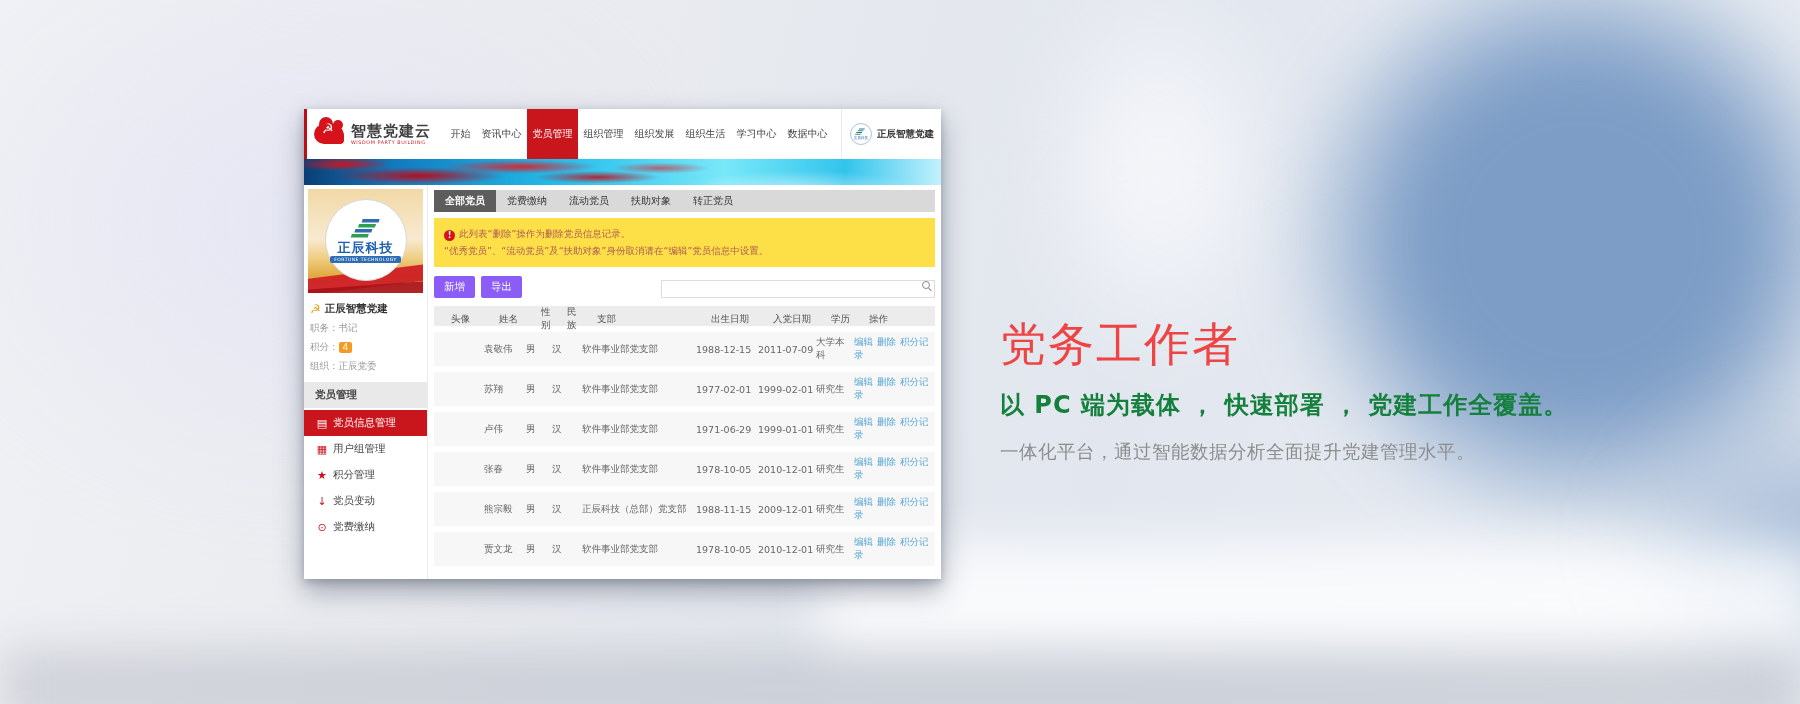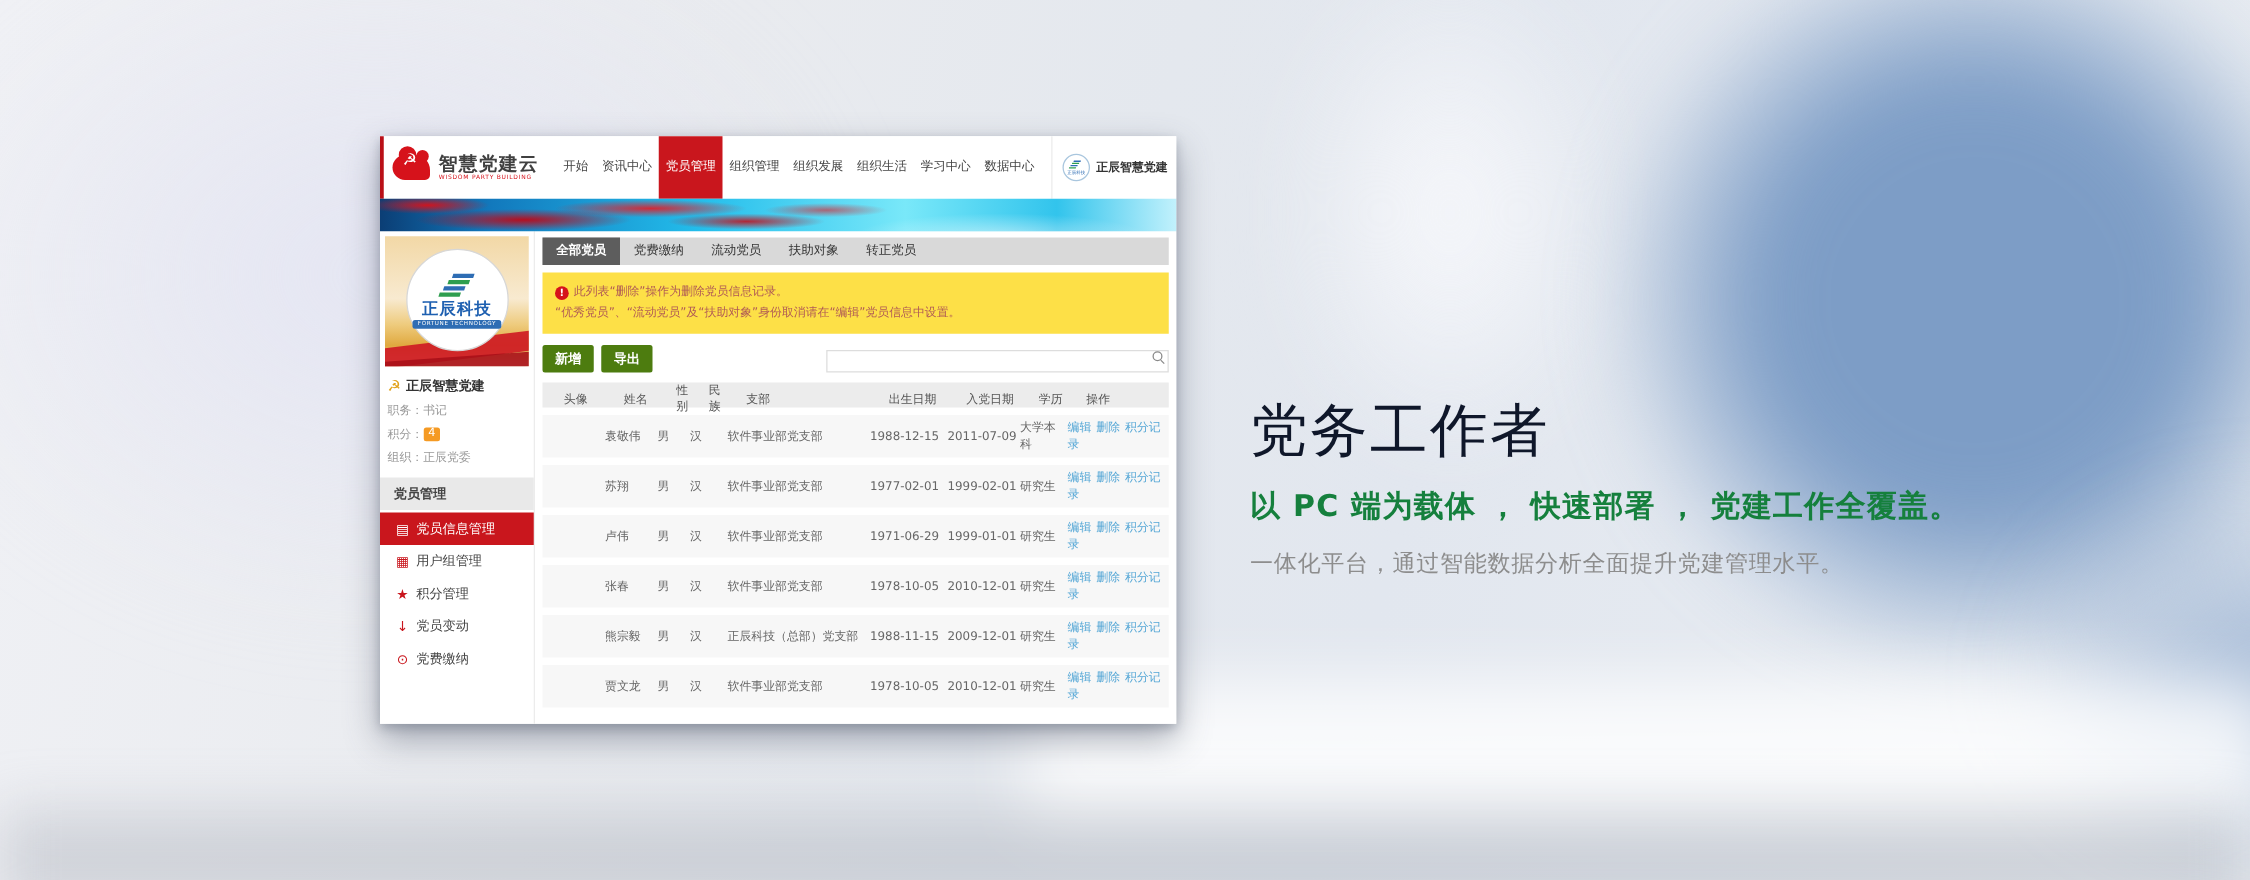--- a/index.html
+++ b/index.html
@@ -87,38 +87,38 @@
   .tab { font-size:10px; color:#333; line-height:22px; padding:0 11px; cursor:pointer; white-space:nowrap; }
   .tab.active { background:#5d5d5d; color:#fff; font-weight:bold; }
 
   
   .notice { margin-top:6px; background:#fde047; padding:8px 10px; font-size:9.5px; color:#b05a55; line-height:1.75; }
   .notice .warn-ic { display:inline-block; width:11px; height:11px; border-radius:50%; background:#d6121b; color:#fff;
     font-size:8px; font-weight:bold; text-align:center; line-height:11px; margin-right:4px; vertical-align:-1px; }
 
   
   .toolbar { display:flex; align-items:center; margin:9px 0 8px 0; }
-  .btn-red { background:#4d7c0f; color:#fff; border:none; font-size:10.5px; font-weight:bold; padding:4px 10px; margin-right:6px; border-radius:2px; cursor:pointer; font-family:inherit; }
+  .btn-red { background:#8b5cf6; color:#fff; border:none; font-size:10.5px; font-weight:normal; padding:4px 10px; margin-right:6px; border-radius:2px; cursor:pointer; font-family:inherit; }
   .search-wrap { margin-left:auto; position:relative; width:274px; }
   .search-input { width:100%; height:18px; border:1px solid #ddd; background:#fff; font-size:10px; padding:0 20px 0 6px; outline:none; }
   .mag { position:absolute; right:5px; top:4px; width:8px; height:8px; border:1px solid #888; border-radius:50%; }
   .mag::after { content:""; position:absolute; right:-3px; bottom:-2px; width:4px; height:1px; background:#888; transform:rotate(45deg); }
 
   
   .cols { display:grid; grid-template-columns:48px 42px 26px 30px 114px 62px 58px 38px 1fr; align-items:center; }
   .thead { background:#ececec; height:20px; font-size:9.5px; color:#555; }
   .thead > div { padding-left:17px; }
   .trow { background:#f7f7f7; height:34px; margin-top:6px; font-size:9.5px; color:#666; }
   .trow > div { padding-left:2px; }
   .avatar { width:26px; height:26px; margin-left:3px; border-radius:1px; }
   .ops a { color:#55a7d6; text-decoration:none; margin-right:4px; cursor:pointer;text-align:center; }
 
   
   .marketing { position:absolute; left:1000px; top:314px; width:620px; }
-  .mk-title { font-size:46px; color:#0f172a; letter-spacing:2px; }
+  .mk-title { font-size:46px; color:#ef4444; letter-spacing:2px; }
   .mk-sub { margin-top:13px; font-size:24px; font-weight:bold; color:#15803d; letter-spacing:1px; white-space:nowrap; }
   .mk-desc { margin-top:15px; font-size:18.5px; color:#8d8d8d; line-height:1.75; letter-spacing:.5px; }
 </style>
 </head>
 <body>
 
 <div class="bg-blob bg-lav"></div>
 <div class="bg-blob bg-door"></div>
 <div class="bg-blob bg-chair"></div>
 <div class="bg-blob bg-chair2"></div>

